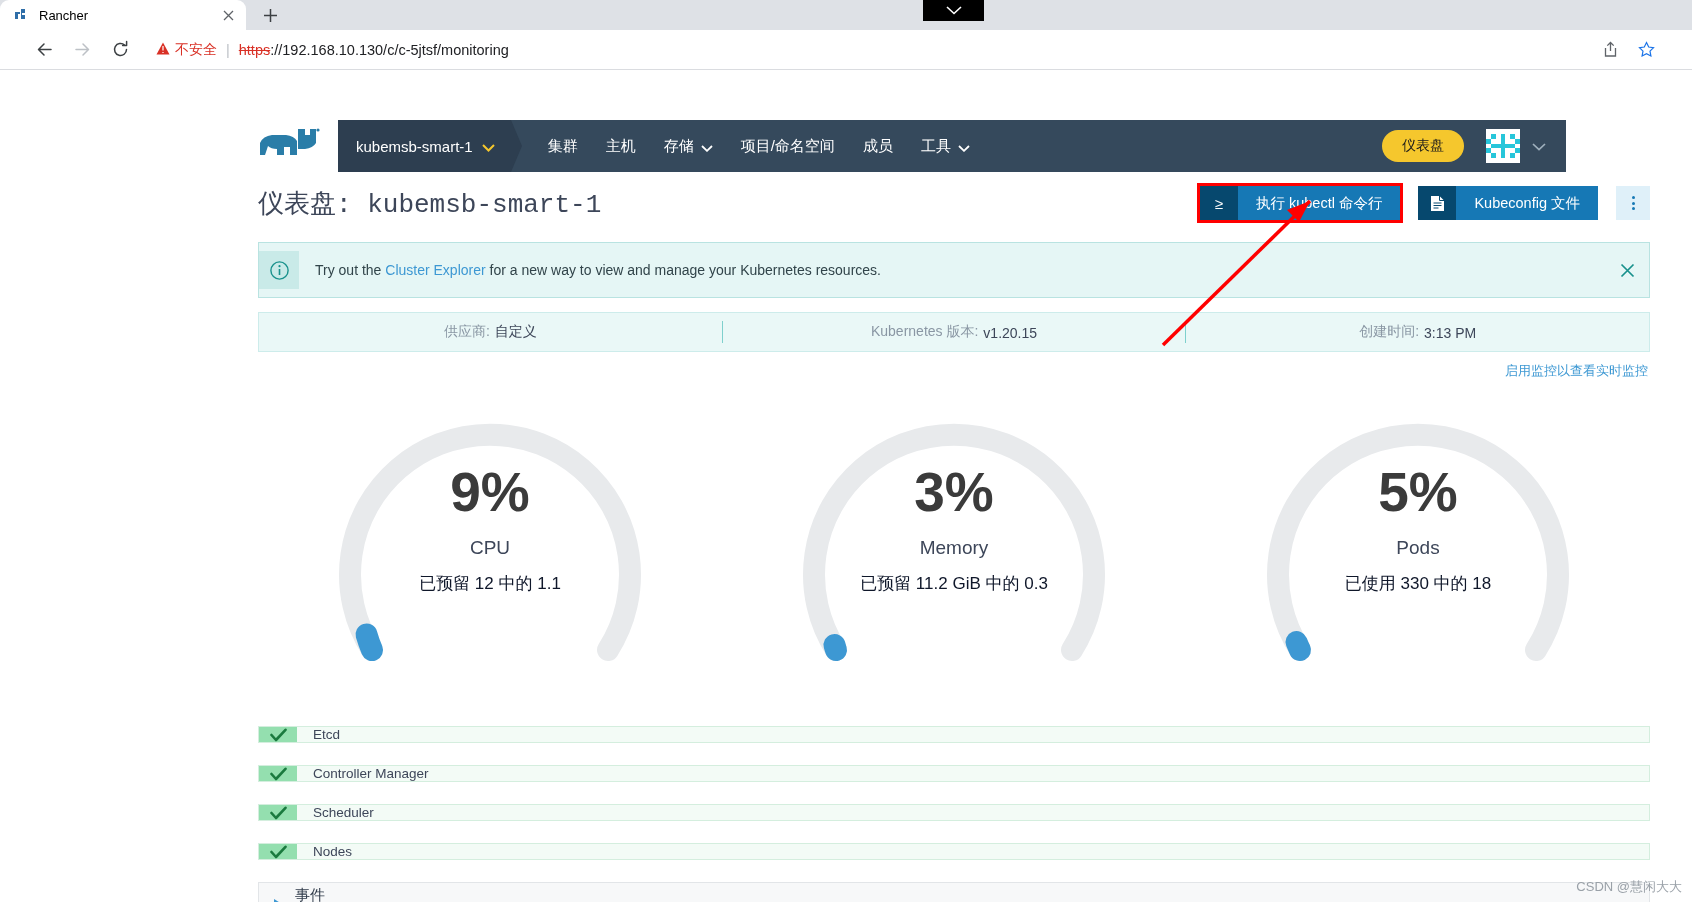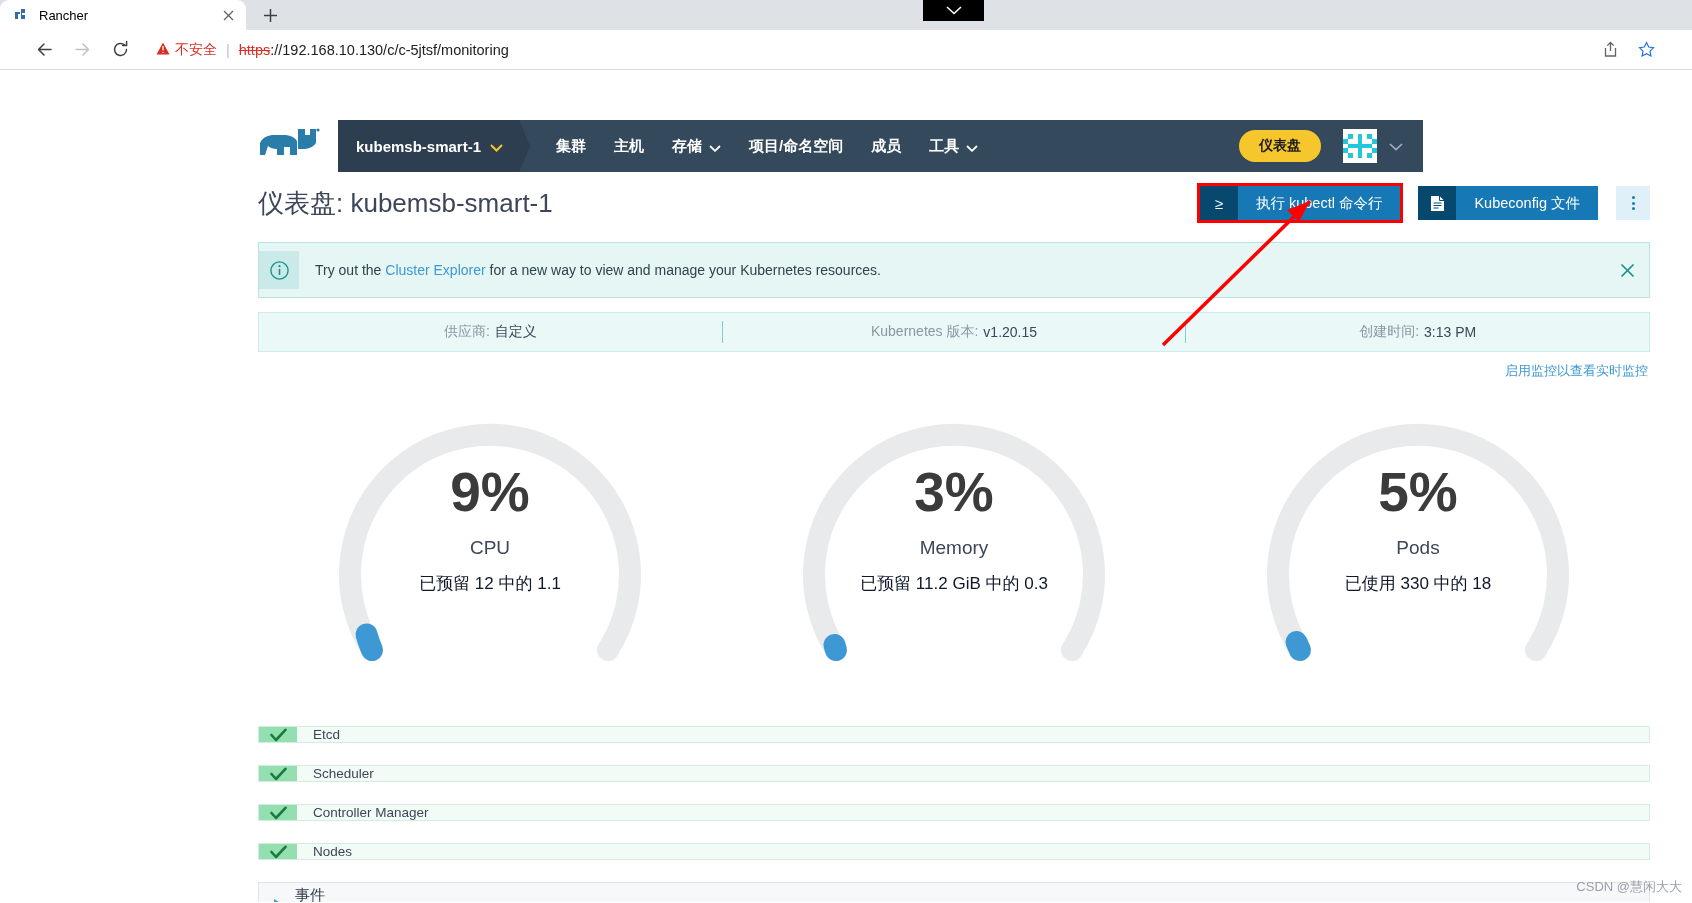--- a/index.html
+++ b/index.html
@@ -94,22 +94,22 @@
     position: relative;
     height: 832px;
     background: #ffffff;
     overflow: hidden;
   }
 
   
   .rancher-header {
     position: absolute;
     left: 0; top: 50px;
-    width: 1423px; height: 52px;
-    display: flex; align-items: center; font-weight: bold;
+    width: 1566px; height: 52px;
+    display: flex; align-items: center;
   }
   .rancher-logo {
     position: absolute; left: 258px; top: 0;
     width: 70px; height: 52px;
     display: flex; align-items: center;
   }
   .nav-bar {
     position: absolute; left: 338px; top: 0;
     right: 0; height: 52px;
     background: #35495c;
@@ -164,21 +164,21 @@
     position: absolute;
     left: 258px; top: 102px;
     width: 1392px;
   }
 
   .title-row {
     display: flex; align-items: center;
     height: 62px;
   }
   .page-title {
-    font-size: 26px; color: #3d4659; font-weight: 400;
+    font-size: 26px; color: #3d4659; font-weight: 400; font-family: Liberation Mono, monospace;
   }
   .title-spacer { flex: 1 1 auto; }
   .btn {
     display: flex; align-items: stretch;
     height: 34px;
     font-size: 14.5px;
     color: #ffffff;
     overflow: hidden;
     white-space: nowrap;
   }
@@ -237,21 +237,21 @@
   
   .info-strip {
     margin-top: 14px;
     height: 40px;
     background: #eaf8f7;
     border: 1px solid #cdeceb;
     display: flex; align-items: center;
   }
   .info-cell {
     flex: 1 1 0;
-    display: flex; align-items: center; justify-content: center;
+    display: flex; align-items: flex-end; justify-content: center;
     font-size: 14px; color: #3d4659;
     position: relative;
   }
   .info-cell .lbl { color: #8a97a4; margin-right: 5px; }
   .info-divider {
     width: 1px; height: 22px;
     background: #7fd0cd;
     flex: 0 0 auto;
   }
 
@@ -618,29 +618,29 @@
             </svg>
         </span>
         <span class="status-label">Etcd</span>
       </div>
       <div class="status-tile">
         <span class="status-check">
           <svg width="17" height="14" viewBox="0 0 17 14">
               <path d="M1.5 7 L6 12 L15.5 1.8" stroke="#1a7a3e" stroke-width="2.6" fill="none" stroke-linecap="round" stroke-linejoin="round"></path>
             </svg>
         </span>
-        <span class="status-label">Scheduler</span>
+        <span class="status-label">Controller Manager</span>
       </div>
       <div class="status-tile">
         <span class="status-check">
           <svg width="17" height="14" viewBox="0 0 17 14">
               <path d="M1.5 7 L6 12 L15.5 1.8" stroke="#1a7a3e" stroke-width="2.6" fill="none" stroke-linecap="round" stroke-linejoin="round"></path>
             </svg>
         </span>
-        <span class="status-label">Controller Manager</span>
+        <span class="status-label">Scheduler</span>
       </div>
       <div class="status-tile">
         <span class="status-check">
           <svg width="17" height="14" viewBox="0 0 17 14">
               <path d="M1.5 7 L6 12 L15.5 1.8" stroke="#1a7a3e" stroke-width="2.6" fill="none" stroke-linecap="round" stroke-linejoin="round"></path>
             </svg>
         </span>
         <span class="status-label">Nodes</span>
       </div>
     </div>

